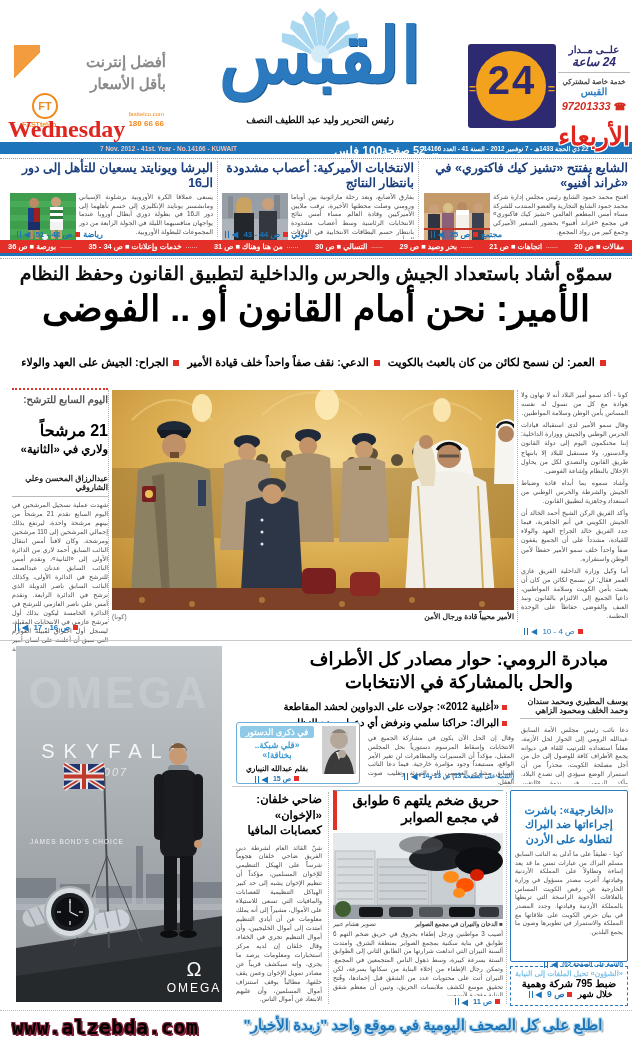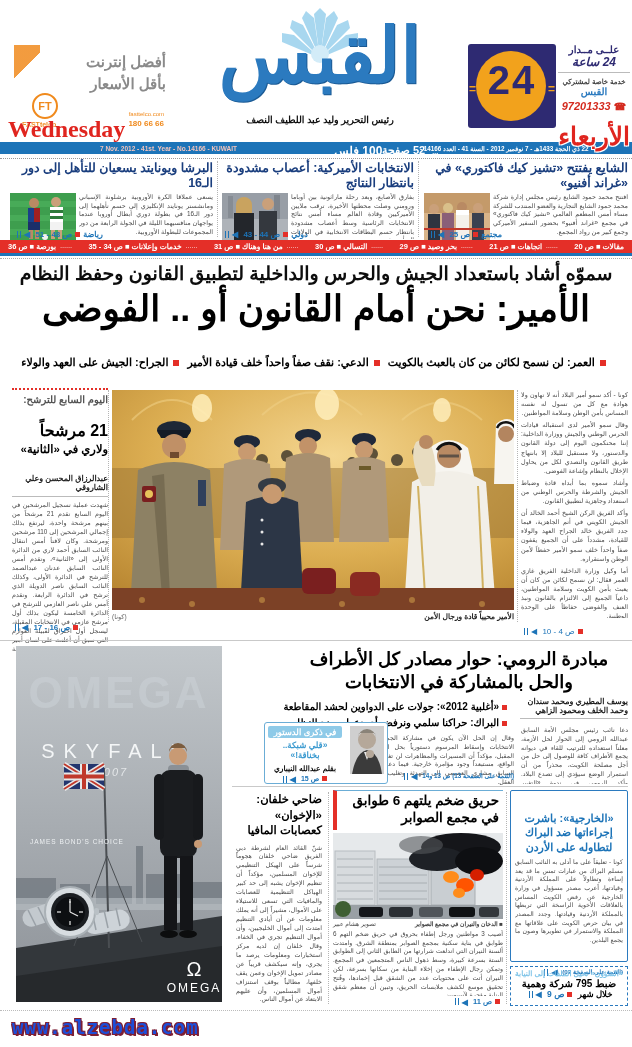--- a/index.html
+++ b/index.html
@@ -120,21 +120,21 @@
     border-bottom:1px solid #bbb; padding-bottom:3px; }
   .roumi-bullets { left:238px; top:699px; width:272px; text-align:right; font-size:10px; font-weight:bold; color:#000; line-height:1.55; }
   .roumi-bullets .rsq { width:5px; height:5px; }
   .roumi-bodyR { left:521px; top:726px; width:107px; height:58px; font-size:6.3px; line-height:1.4; color:#4a4a4a;
     text-align:justify; overflow:hidden; }
   .roumi-bodyM { left:368px; top:734px; width:146px; height:52px; font-size:6.3px; line-height:1.4; color:#4a4a4a;
     text-align:justify; overflow:hidden; }
   .roumi-note { left:368px; top:772px; width:146px; direction:rtl; font-size:6.3px; font-weight:bold; color:#1d74b8; white-space:nowrap; }
 
   .colbox { left:236px; top:722px; width:124px; height:62px; border:1px solid #6badd6; border-radius:3px;
-    display:flex; flex-direction:row-reverse; padding:3px; gap:8px; background:#fff;margin-left:28px; }
+    display:flex; flex-direction:row-reverse; padding:3px; gap:8px; background:#fff; }
   .colbox .txt { flex:1; text-align:center; }
   .colbox .t1 { background:#8ecae8; color:#fff; font-size:8.5px; font-weight:bold; border-radius:2px; padding:1px 0; }
   .colbox .t2 { color:#3d9bd0; font-size:8.5px; font-weight:bold; margin-top:2px; }
   .colbox .t3 { color:#111; font-size:7.5px; font-weight:bold; margin-top:4px; }
   .colbox .t4 { direction:rtl; font-size:7px; font-weight:bold; color:#1d74b8; margin-top:2px; }
 
   .hline2 { left:232px; top:786px; width:396px; border-top:1px solid #c9c9c9; }
 
   
   .khalfan { left:236px; top:792px; width:86px; text-align:right; }
@@ -146,35 +146,35 @@
 
   .fire { left:333px; top:790px; width:170px; }
   .fire .h { border-left:4px solid #e42f28; border-top:1px solid #6badd6; padding:2px 4px 3px 2px;
     text-align:right; font-size:13.5px; font-weight:900; color:#000; line-height:1.25; }
   .fire svg { display:block; margin-top:3px; }
   .fire .caps { display:flex; justify-content:space-between; font-size:6px; color:#444; margin-top:1px; }
   .fire .caps .cr { font-weight:bold; direction:rtl; }
   .fire .bd { margin-top:3px; font-size:6.3px; line-height:1.4; color:#4a4a4a; text-align:justify; height:66px; overflow:hidden; }
   .fire .foot { direction:rtl; font-size:7.5px; font-weight:bold; color:#1d74b8; margin-top:1px; }
 
-  .foreign { left:510px; top:790px; width:118px; height:172px; border:1px solid #2b7abf; border-radius:2px; padding:20px 4px; }
+  .foreign { left:510px; top:790px; width:118px; height:172px; border:1px solid #2b7abf; border-radius:2px; padding:12px 4px; }
   .foreign .h { text-align:center; color:#1d74b8; font-size:11px; font-weight:900; line-height:1.3; }
   .foreign .bd { margin-top:4px; font-size:6.2px; line-height:1.4; color:#4a4a4a; text-align:justify; height:108px; overflow:hidden; }
   .foreign .note { direction:rtl; font-size:6.2px; font-weight:bold; color:#1d74b8; margin-top:2px; }
 
   .shuoon { left:510px; top:966px; width:118px; height:40px; border:1px dashed #2b7abf; padding:2px; text-align:center; }
   .shuoon .t { color:#7fc4e8; font-size:7.5px; font-weight:bold; }
   .shuoon .l1 { color:#000; font-size:10px; font-weight:900; }
   .shuoon .l2 { direction:rtl; font-size:8.5px; font-weight:bold; color:#000; }
   .shuoon .l2 .pg { color:#1d74b8; }
 
   
   .zebda-sep { left:0; top:1010px; width:632px; border-top:1px dotted #bbb; }
   .zurl { left:12px; top:1016px; font-family:"DejaVu Sans Mono",monospace; font-size:19px; font-weight:bold;
-    color:#1d4ed8; letter-spacing:1px;
+    color:#000000; letter-spacing:1px;
     text-shadow:1px 1px 0 #7d1f35,-1px -1px 0 #7d1f35,1px -1px 0 #7d1f35,-1px 1px 0 #7d1f35,2px 2px 0 #7d1f35; }
   .ztext { left:218px; top:1016px; width:410px; text-align:center; font-size:15px; font-weight:bold; color:#1d74b8;
     text-shadow:1px 1px 0 #bfe0f2,-1px -1px 0 #bfe0f2,1px -1px 0 #bfe0f2,-1px 1px 0 #bfe0f2,2px 2px 1px #9a9a9a; }
 </style>
 </head>
 <body>
 
 <div class="page">
 
   <div class="abs ad-ft">
@@ -663,14 +663,15 @@
     <div class="l1 ar">ضبط 795 شركة وهمية</div>
     <div class="l2">
       <span>خلال شهر</span>
       <span class="rsq"></span><span class="pg">ص 9</span>
       <span class="pgarrow"><span class="bars"></span><span class="tri">◀</span></span>
     </div>
   </div>
 
   <div class="abs zebda-sep"></div>
   <div class="abs zurl">www.alzebda.com</div>
+  <div class="abs ztext ar">اطلع على كل الصحف اليومية في موقع واحد "زبدة الأخبار"</div>
 
 </div>
 
 </body></html>

